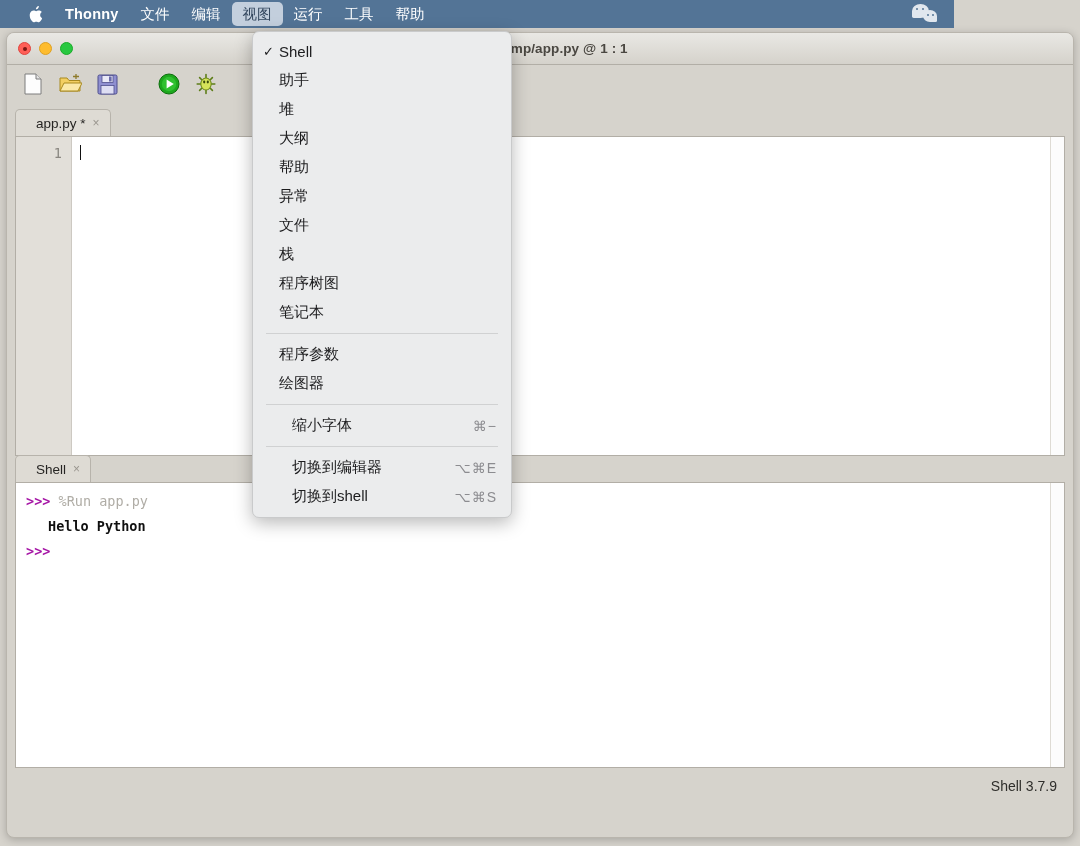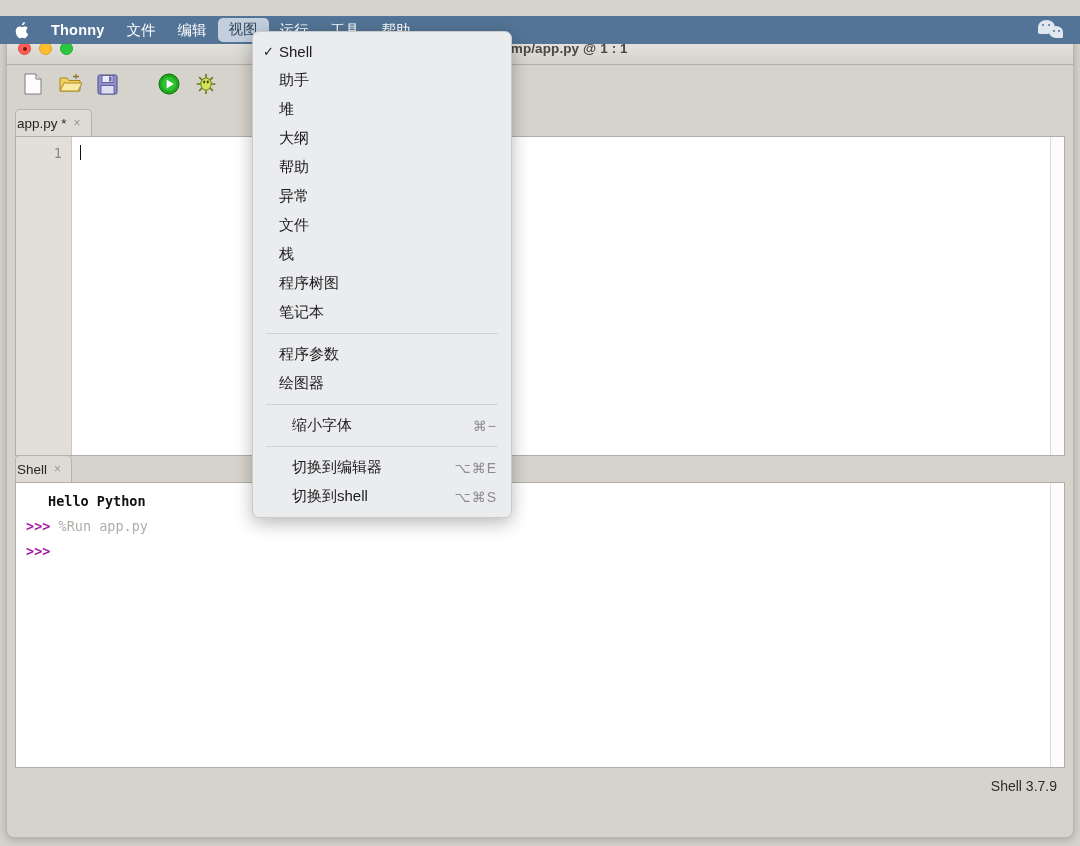--- a/index.html
+++ b/index.html
@@ -5,43 +5,43 @@
   * { box-sizing: border-box; margin: 0; padding: 0; }
   html, body {
     width: 1080px; height: 846px;
     font-family: "Liberation Sans", sans-serif;
     background: #d6d3cc;
     overflow: hidden;
   }
 
   
   #menubar {
-    position: absolute; top: 16px; left: 0;
-    width: 1080px; height: 28px;
+    position: absolute; top: 0; left: 0;
+    width: 954px; height: 28px;
     background: #537496;
     display: flex; align-items: center;
-    padding-left: 8px;
+    padding-left: 22px;
     color: #ffffff;
     font-size: 14.5px;
     z-index: 40;
   }
   #menubar .apple {
     width: 26px; height: 20px;
     display: flex; align-items: center; justify-content: center;
     margin-right: 6px;
   }
   #menubar .apple svg { width: 15px; height: 17px; }
   .mb-item {
     padding: 3px 11px;
     border-radius: 5px;
     white-space: nowrap;
     line-height: 18px;
   }
   .mb-item.bold { font-weight: bold; letter-spacing: .2px; }
-  .mb-item.active { background: #c3cfdd; color: #33475e; font-family: Liberation Mono, monospace; }
+  .mb-item.active { background: #c3cfdd; color: #33475e; }
   #menubar .right {
     position: absolute; right: 12px; top: 0; height: 28px;
     display: flex; align-items: center;
   }
   .wechat-icon { width: 30px; height: 22px; position: relative; opacity: .95;}
   .wechat-icon .b1, .wechat-icon .b2 {
     position: absolute; background: #e9eef3; border-radius: 50% 50% 50% 10%;
   }
   .wechat-icon .b1 { width: 17px; height: 14px; left: 0; top: 1px; }
   .wechat-icon .b2 { width: 14px; height: 12px; left: 11px; top: 7px; border-radius: 50% 50% 10% 50%;}
@@ -88,21 +88,21 @@
     display: flex; align-items: center;
     padding-left: 14px; gap: 13px;
   }
   .tb { width: 24px; height: 24px; display: flex; align-items: center; justify-content: center; }
   .tb.sep { width: 12px; }
 
   
   #editor-wrap { padding: 6px 8px 0 8px; }
   .tabbar { display: flex; align-items: flex-end; height: 27px; position: relative; }
   .tab {
-    height: 27px; padding: 0 10px 0 1px;
+    height: 27px; padding: 0 10px 0 20px;
     display: flex; align-items: center; gap: 7px;
     background: #dedbd4;
     border: 1px solid #b7b3ab; border-bottom: none;
     border-radius: 5px 5px 0 0;
     font-size: 13.5px; color: #262523;
   }
   .tab .x { color: #9a968f; font-size: 12px; }
   .pane {
     background: #ffffff;
     border: 1px solid #b2aea6;
@@ -304,25 +304,25 @@
     <div class="tabbar" style="margin-top:-27px">
       <div class="tab">
         <span>Shell</span>
         <span class="x">×</span>
       </div>
     </div>
     <div class="pane" id="shell-pane">
       <div style="display:flex;flex:1">
         <div class="shell-text">
           <div>
-            <span class="out">Hello Python</span>
+            <span class="prompt">&gt;&gt;&gt;</span>
+            <span class="cmd">%Run app.py</span>
           </div>
           <div>
-            <span class="prompt">&gt;&gt;&gt;</span>
-            <span class="cmd">%Run app.py</span>
+            <span class="out">Hello Python</span>
           </div>
           <div>
             <span class="prompt">&gt;&gt;&gt;</span>
           </div>
         </div>
         <div class="vscroll"></div>
       </div>
     </div>
   </div>
 

